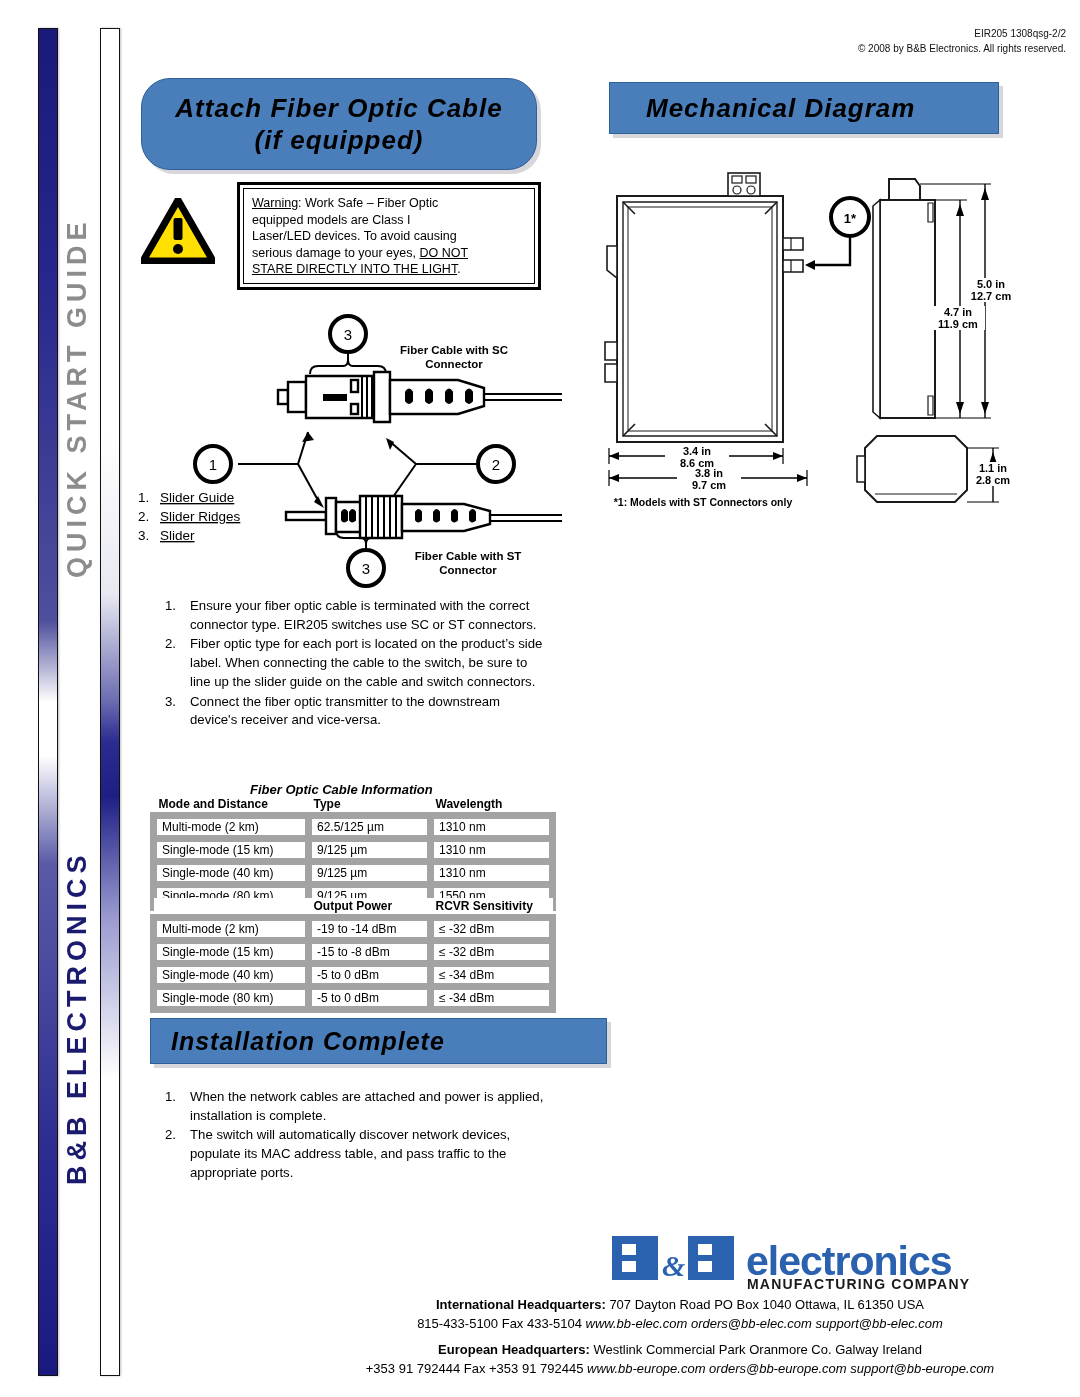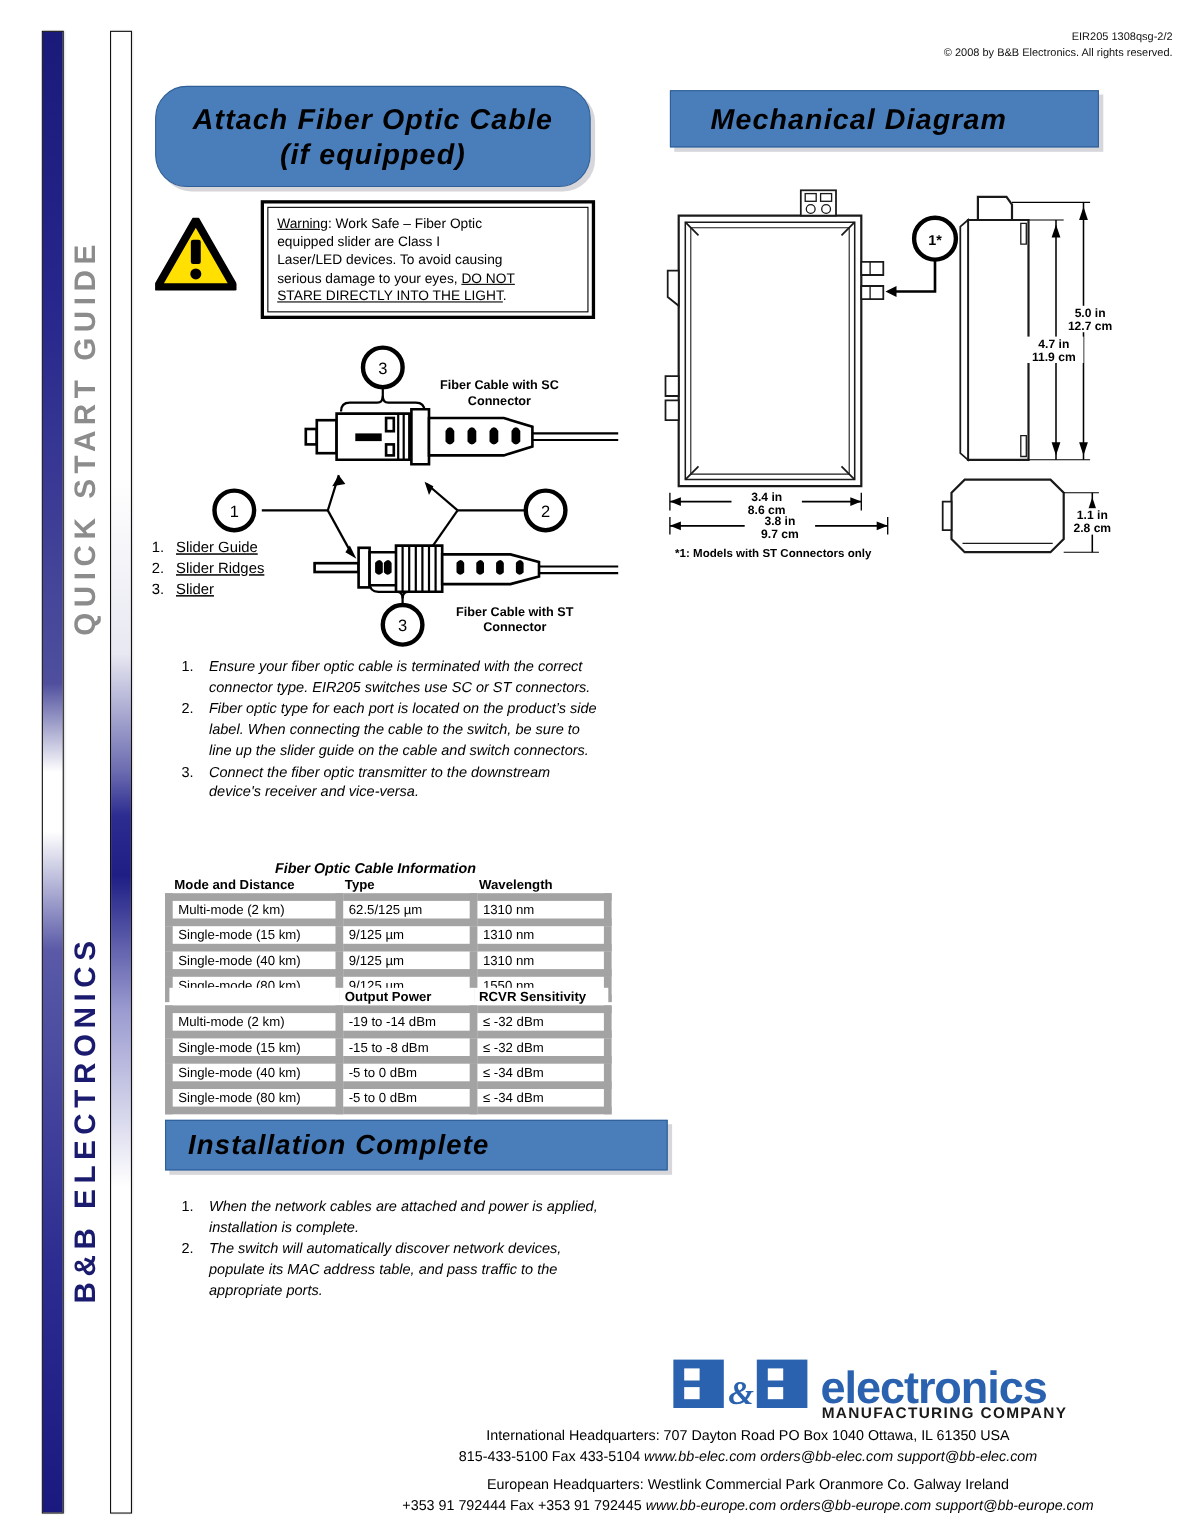--- a/index.html
+++ b/index.html
@@ -90,21 +90,21 @@
   }
   .warn-box-inner u { text-decoration: underline; }
 
   
   #fiber-diagram { position: absolute; left: 138px; top: 312px; width: 430px; height: 278px; }
 
   
   .numlist { position: absolute; font-size: 13.2px; line-height: 1.42; color: #000; }
   .numlist .li { display: flex; margin-bottom: 1px; }
   .numlist .num { width: 40px; flex: 0 0 40px; text-align: right; padding-right: 14px; }
-  .numlist .txt { flex: 1; font-style: italic; }
+  .numlist .txt { flex: 1; }
 
   #fiber-steps { left: 150px; top: 597px; width: 400px; }
   #install-steps { left: 150px; top: 1088px; width: 400px; }
 
   
   .tbl-title {
     position: absolute; left: 250px; top: 782px;
     font-size: 13px; font-weight: bold; font-style: italic; color: #000;
   }
   table.spec {
@@ -129,21 +129,21 @@
 
   
   #mech-diagram { position: absolute; left: 595px; top: 160px; width: 420px; height: 360px; }
 
   
   #logo-block { position: absolute; left: 612px; top: 1232px; width: 420px; height: 60px; }
   .footer-contact {
     position: absolute; left: 300px; top: 1296px; width: 760px;
     text-align: center; font-size: 13px; color: #000; line-height: 1.45;
   }
-  .footer-contact .b { font-weight: normal; }
+  .footer-contact .b { font-weight: bold; }
   .footer-contact .i { font-style: italic; }
   .fc-gap { height: 7px; }
 </style>
 </head>
 <body>
 
 <div class="side-rail">
   <div class="rail-bar-a"></div>
   <div class="rail-bar-b"></div>
   <div class="rail-label rail-label-top">QUICK START GUIDE</div>
@@ -162,21 +162,21 @@
 
 <div class="warn-wrap">
   <svg class="warn-tri" viewBox="0 0 74 66">
     <path d="M37 2 L72 63 L2 63 Z" fill="#ffe000" stroke="#000" stroke-width="7" stroke-linejoin="round"></path>
     <rect x="32.5" y="20" width="9" height="22" rx="2" fill="#000"></rect>
     <circle cx="37" cy="51" r="5" fill="#000"></circle>
   </svg>
   <div class="warn-box">
     <div class="warn-box-inner">
       <span><u>Warning</u><span>: Work Safe – Fiber Optic</span></span><br>
-      <span>equipped slider are Class I</span><br>
+      <span>equipped models are Class I</span><br>
       <span>Laser/LED devices. To avoid causing</span><br>
       <span>serious damage to your eyes, </span><u>DO NOT</u><br>
       <u>STARE DIRECTLY INTO THE LIGHT</u><span>.</span>
     </div>
   </div>
 </div>
 
 <svg id="fiber-diagram" viewBox="0 0 430 278">
   <g fill="none" stroke="#000" stroke-width="2.2">
 

